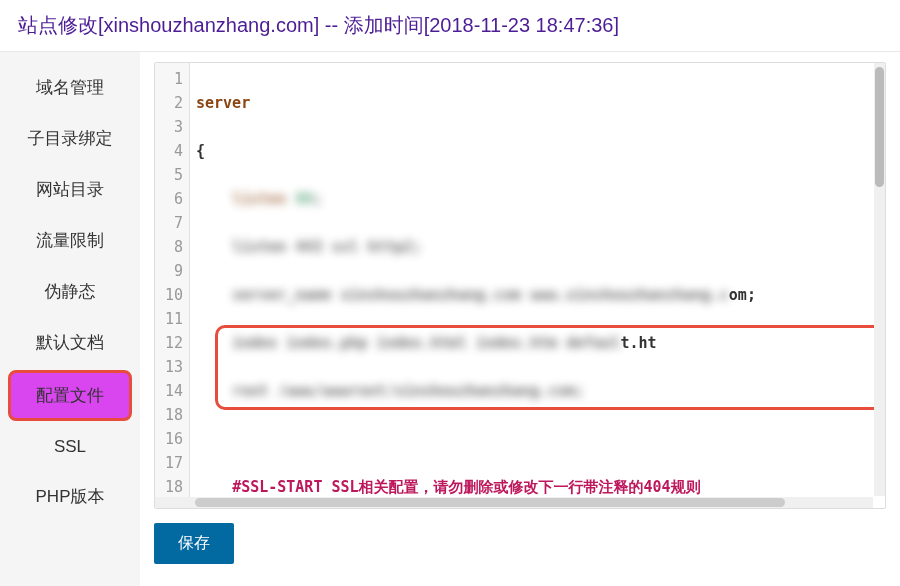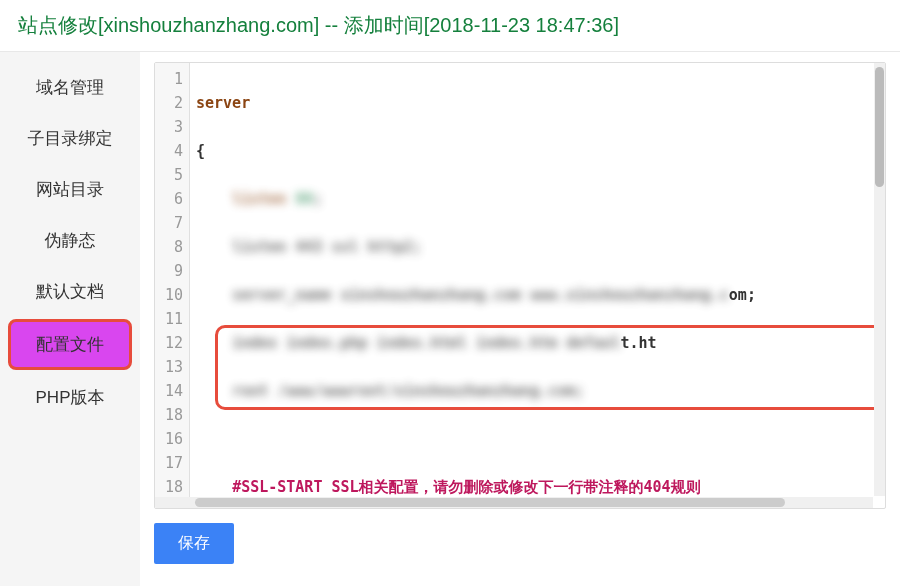--- a/index.html
+++ b/index.html
@@ -1,52 +1,54 @@
 <!DOCTYPE html>
 <html><head>
   <meta charset="utf-8">
   <style>
     * { margin: 0; padding: 0; box-sizing: border-box; }
     body { font-family: "Microsoft YaHei", "PingFang SC", Arial, sans-serif; width: 900px; height: 586px; background: #fff; overflow: hidden; }
-    .header { padding: 12px 18px; font-size: 20px; color: #15803d; border-bottom: 1px solid #e8e8e8; }
+    .header { padding: 12px 18px; font-size: 20px; color: #4c1d95; border-bottom: 1px solid #e8e8e8; }
     .main { display: flex; height: calc(586px - 50px); }
     .sidebar { width: 140px; background: #f5f5f5; padding: 10px 0; }
     .sidebar-item { padding: 14px 20px; font-size: 17px; color: #333; cursor: pointer; text-align: center; }
     .sidebar-item.active { border: 3px solid #e74c3c; border-radius: 8px; margin: 2px 8px; padding: 11px 12px; background: #d946ef; }
     .content { flex: 1; padding: 10px 14px; display: flex; flex-direction: column; }
     .editor-wrap { flex: 1; border: 1px solid #ddd; border-radius: 2px; position: relative; display: flex; overflow: hidden; }
     .gutter { width: 35px; background: #f7f7f7; border-right: 1px solid #e0e0e0; text-align: right; padding-right: 6px; color: #999; font-family: Consolas, Monaco, monospace; font-size: 15px; line-height: 24px; padding-top: 4px; }
     .gutter div { height: 24px; }
     .code-area { flex: 1; font-family: Consolas, Monaco, monospace; font-size: 15px; line-height: 24px; padding: 4px 6px; white-space: pre; overflow: hidden; position: relative; color: #333; }
     .code-line { height: 24px; font-weight: bold; }
     .blur { filter: blur(4px); opacity: 0.7; }
     .kw { color: #8B4513; }
     .num { color: #2e8b57; }
     .cmt { color: #be185d; }
     .highlight-box { position: absolute; border: 3px solid #e74c3c; border-radius: 10px; left: 60px; top: 262px; width: 685px; height: 85px; pointer-events: none; }
     .vscroll { position: absolute; right: 0; top: 0; bottom: 12px; width: 11px; background: #f0f0f0; }
     .vscroll-thumb { position: absolute; top: 4px; right: 1px; width: 9px; height: 120px; background: #bbb; border-radius: 5px; }
     .hscroll { position: absolute; left: 0; right: 12px; bottom: 0; height: 11px; background: #f0f0f0; }
     .hscroll-thumb { position: absolute; left: 40px; bottom: 1px; height: 9px; width: 590px; background: #ccc; border-radius: 5px; }
     .footer { padding: 14px 0; }
-    .save-btn { background: #3b82f6; color: #fff; border: none; padding: 10px 24px; font-size: 16px; border-radius: 2px; cursor: pointer; }
+    .save-btn { background: #0369a1; color: #fff; border: none; padding: 10px 24px; font-size: 16px; border-radius: 2px; cursor: pointer; }
   </style>
 </head>
 <body>
 
 <div class="header">站点修改[xinshouzhanzhang.com] -- 添加时间[2018-11-23 18:47:36]</div>
 
 <div class="main">
   <div class="sidebar">
     <div class="sidebar-item">域名管理</div>
     <div class="sidebar-item">子目录绑定</div>
     <div class="sidebar-item">网站目录</div>
+    <div class="sidebar-item">流量限制</div>
     <div class="sidebar-item">伪静态</div>
     <div class="sidebar-item">默认文档</div>
     <div class="sidebar-item active">配置文件</div>
+    <div class="sidebar-item">SSL</div>
     <div class="sidebar-item">PHP版本</div>
   </div>
 
   <div class="content">
     <div class="editor-wrap">
       <div class="gutter">
         <div>1</div>
           <div>2</div>
           <div>3</div>
           <div>4</div>

